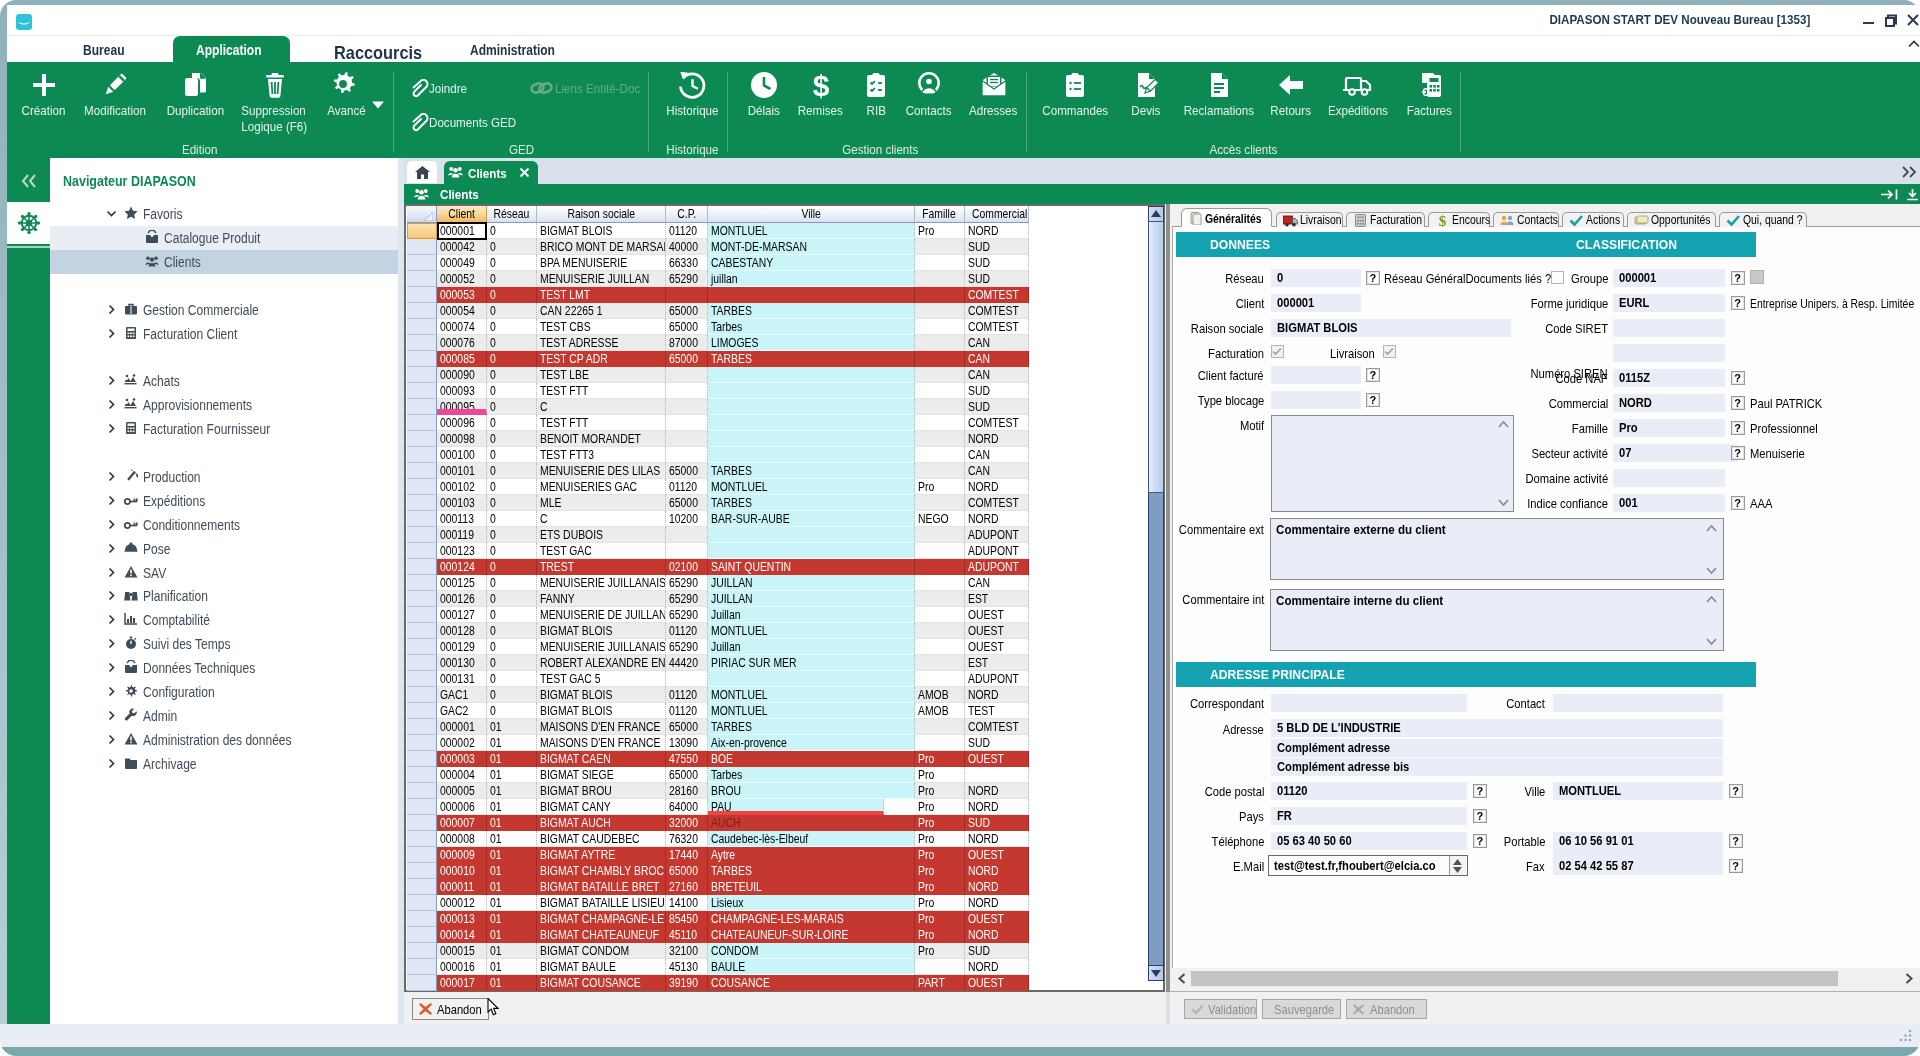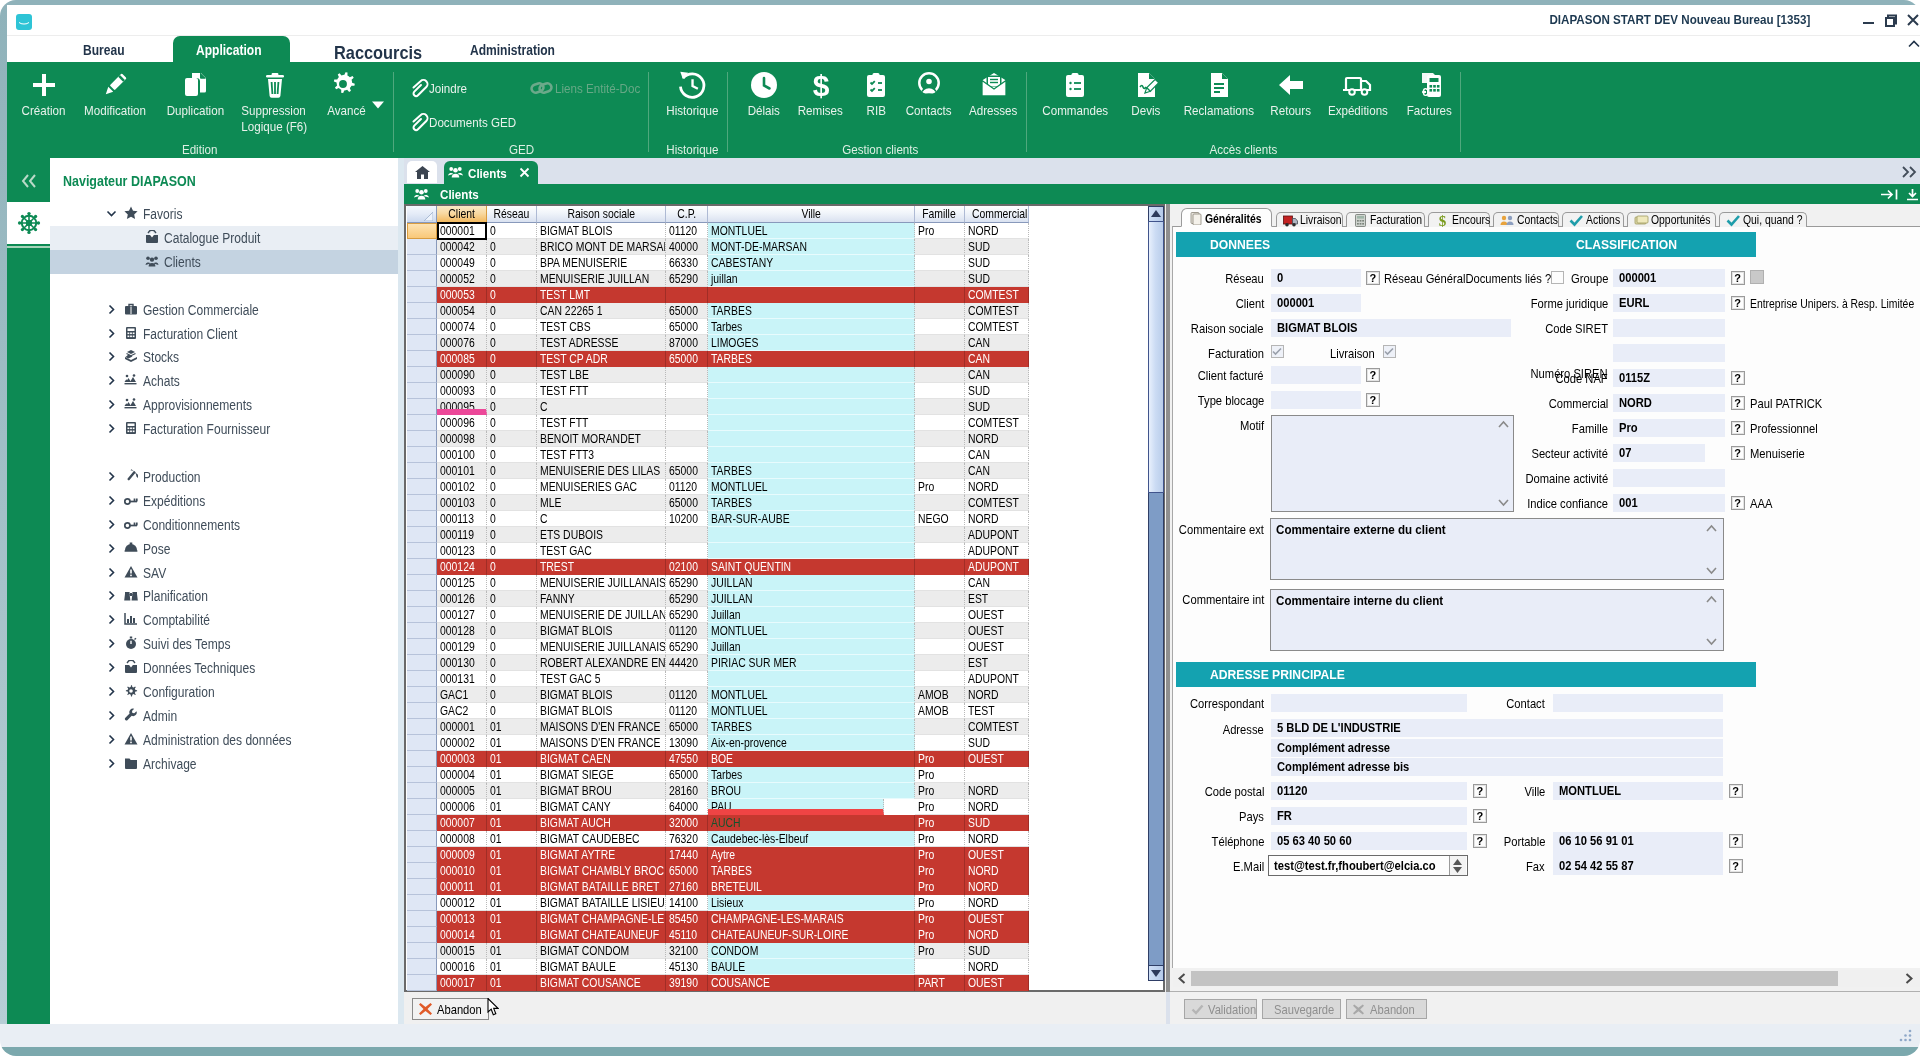--- a/index.html
+++ b/index.html
@@ -315,32 +315,20 @@
         <g fill="#fff">
           <rect x="3.5" y="6.5" width="1.8" height="1.6"></rect>
           <rect x="6.1" y="6.5" width="1.8" height="1.6"></rect>
           <rect x="8.7" y="6.5" width="1.8" height="1.6"></rect>
           <rect x="3.5" y="9.5" width="1.8" height="1.6"></rect>
           <rect x="6.1" y="9.5" width="1.8" height="1.6"></rect>
           <rect x="8.7" y="9.5" width="1.8" height="1.6"></rect>
         </g>
       </svg>
 <span class="lbl" style="left:93px"><span class="t86">Facturation Client</span></span>
-</div>
-<div class="tree-row" style="top:345.4px;">
-<svg class="tree-chev" width="11" height="11" fill="none" stroke="#22344a" stroke-width="1.6">
-        <path d="M3.5 1.5 L7.5 5.5 L3.5 9.5"></path>
-      </svg>
-<svg class="tree-ico" style="left:74px" width="14" height="14" viewBox="0 0 14 14">
-        <path d="M7 1 l4 2 -4 2 -4 -2 z" fill="#3f4c59"></path>
-        <path d="M1.5 5.5 l4 2 -4 2 -3 -1.5 z" transform="translate(3 0)" fill="#3f4c59"></path>
-        <path d="M1 8 l6 3 6 -3 v2 l-6 3 -6 -3 z" fill="#3f4c59"></path>
-        <path d="M2.5 4.5 l4.5 2.2 4.5 -2.2" fill="none" stroke="#3f4c59" stroke-width="1.2"></path>
-      </svg>
-<span class="lbl" style="left:93px"><span class="t86">Stocks</span></span>
 </div>
 <div class="tree-row" style="top:369.3px;">
 <svg class="tree-chev" width="11" height="11" fill="none" stroke="#22344a" stroke-width="1.6">
         <path d="M3.5 1.5 L7.5 5.5 L3.5 9.5"></path>
       </svg>
 <svg class="tree-ico" style="left:74px" width="14" height="14" viewBox="0 0 14 14">
         <path d="M2 9 l2.5 -4 2.5 4 z" fill="#3f4c59"></path>
         <path d="M6 9 l3 -5 3 5 z" fill="#3f4c59"></path>
         <path d="M0.5 9 l1.8 -2.8 1.8 2.8 z" fill="#3f4c59"></path>
         <circle cx="3" cy="3" r="1.3" fill="#3f4c59"></circle>
@@ -864,30 +852,30 @@
 <div class="cell" style="left:536.6px;top:783.0px;width:129.8px;background:#ececec;border-bottom:1px solid #e2e2e2"><span class="t78">BIGMAT BROU</span></div>
 <div class="cell" style="left:666.4px;top:783.0px;width:41.3px;background:#ececec;border-bottom:1px solid #e2e2e2"><span class="t78">28160</span></div>
 <div class="cell" style="left:707.7px;top:783.0px;width:207.5px;background:#c9f4f8;border-bottom:1px solid #e8fbfd"><span class="t78">BROU</span></div>
 <div class="cell" style="left:915.2px;top:783.0px;width:49.5px;background:#ececec;border-bottom:1px solid #e2e2e2"><span class="t78">Pro</span></div>
 <div class="cell" style="left:964.7px;top:783.0px;width:63.9px;background:#ececec;border-bottom:1px solid #e2e2e2"><span class="t78">NORD</span></div>
 <div class="selcell" style="top:799.0px;left:407px;background:#dfe7f5;"></div>
 <div class="cell" style="left:437.0px;top:799.0px;width:50.0px;background:#ffffff;border-bottom:1px solid #e2e2e2"><span class="t78">000006</span></div>
 <div class="cell" style="left:487.0px;top:799.0px;width:49.6px;background:#ffffff;border-bottom:1px solid #e2e2e2"><span class="t78">01</span></div>
 <div class="cell" style="left:536.6px;top:799.0px;width:129.8px;background:#ffffff;border-bottom:1px solid #e2e2e2"><span class="t78">BIGMAT CANY</span></div>
 <div class="cell" style="left:666.4px;top:799.0px;width:41.3px;background:#ffffff;border-bottom:1px solid #e2e2e2"><span class="t78">64000</span></div>
-<div class="cell" style="left:707.7px;top:799.0px;width:176px;background:#c9f4f8;border-bottom:6px solid #ef4444"><span class="t78">PAU</span></div>
+<div class="cell" style="left:707.7px;top:799.0px;width:176px;background:#c9f4f8;border-bottom:4px solid #ef4444"><span class="t78">PAU</span></div>
 <div class="cell" style="left:915.2px;top:799.0px;width:49.5px;background:#ffffff;border-bottom:1px solid #e2e2e2"><span class="t78">Pro</span></div>
 <div class="cell" style="left:964.7px;top:799.0px;width:63.9px;background:#ffffff;border-bottom:1px solid #e2e2e2"><span class="t78">NORD</span></div>
 <div class="selcell" style="top:815.0px;left:407px;background:#dfe7f5;"></div>
 <div class="abs" style="left:437px;top:815.0px;width:591.6px;height:16px;background:#c5382f"></div>
 <div class="cell" style="left:437.0px;top:815.0px;width:50.0px;color:#fff;border-right:1px solid rgba(0,0,0,0.18)"><span class="t78">000007</span></div>
 <div class="cell" style="left:487.0px;top:815.0px;width:49.6px;color:#fff;border-right:1px solid rgba(0,0,0,0.18)"><span class="t78">01</span></div>
 <div class="cell" style="left:536.6px;top:815.0px;width:129.8px;color:#fff;border-right:1px solid rgba(0,0,0,0.18)"><span class="t78">BIGMAT AUCH</span></div>
 <div class="cell" style="left:666.4px;top:815.0px;width:41.3px;color:#fff;border-right:1px solid rgba(0,0,0,0.18)"><span class="t78">32000</span></div>
-<div class="cell" style="left:707.7px;top:815.0px;width:207.5px;color:#14532d;border-right:1px solid rgba(0,0,0,0.18)"><span class="t78">AUCH</span></div>
+<div class="cell" style="left:707.7px;top:815.0px;width:207.5px;color:#7f1d1d;border-right:1px solid rgba(0,0,0,0.18)"><span class="t78">AUCH</span></div>
 <div class="cell" style="left:915.2px;top:815.0px;width:49.5px;color:#fff;border-right:1px solid rgba(0,0,0,0.18)"><span class="t78">Pro</span></div>
 <div class="cell" style="left:964.7px;top:815.0px;width:63.9px;color:#fff;border-right:1px solid rgba(0,0,0,0.18)"><span class="t78">SUD</span></div>
 <div class="selcell" style="top:831.0px;left:407px;background:#dfe7f5;"></div>
 <div class="cell" style="left:437.0px;top:831.0px;width:50.0px;background:#ffffff;border-bottom:1px solid #e2e2e2"><span class="t78">000008</span></div>
 <div class="cell" style="left:487.0px;top:831.0px;width:49.6px;background:#ffffff;border-bottom:1px solid #e2e2e2"><span class="t78">01</span></div>
 <div class="cell" style="left:536.6px;top:831.0px;width:129.8px;background:#ffffff;border-bottom:1px solid #e2e2e2"><span class="t78">BIGMAT CAUDEBEC</span></div>
 <div class="cell" style="left:666.4px;top:831.0px;width:41.3px;background:#ffffff;border-bottom:1px solid #e2e2e2"><span class="t78">76320</span></div>
 <div class="cell" style="left:707.7px;top:831.0px;width:207.5px;background:#c9f4f8;border-bottom:1px solid #e8fbfd"><span class="t78">Caudebec-lès-Elbeuf</span></div>
 <div class="cell" style="left:915.2px;top:831.0px;width:49.5px;background:#ffffff;border-bottom:1px solid #e2e2e2"><span class="t78">Pro</span></div>
 <div class="cell" style="left:964.7px;top:831.0px;width:63.9px;background:#ffffff;border-bottom:1px solid #e2e2e2"><span class="t78">NORD</span></div>
@@ -1103,21 +1091,21 @@
       <path d="M1 7 L5.5 2 L10 7"></path>
     </svg>
 <svg class="abs" style="left:1498px;top:498px" width="11" height="9" fill="none" stroke="#8a8a8a" stroke-width="1.6">
       <path d="M1 2 L5.5 7 L10 2"></path>
     </svg>
 <div class="frm-lbl" style="left:1458.0px;top:421.0px;width:150px"><span class="t86r">Famille</span></div>
 <div class="frm-in" style="left:1613.0px;top:418.5px;width:112.0px;height:18px;"><span class="t86">Pro</span></div>
 <div class="frm-q" style="left:1730.5px;top:420.5px">?</div>
 <div class="frm-txt" style="left:1750.0px;top:421.0px;"><span class="t86">Professionnel</span></div>
 <div class="frm-lbl" style="left:1458.0px;top:446.0px;width:150px"><span class="t86r">Secteur activité</span></div>
-<div class="frm-in" style="left:1613.0px;top:443.5px;width:92px;height:18px;"><span class="t86">07</span></div>
+<div class="frm-in" style="left:1613.0px;top:443.5px;width:124px;height:18px;"><span class="t86">07</span></div>
 <div class="frm-q" style="left:1730.5px;top:445.5px">?</div>
 <div class="frm-txt" style="left:1750.0px;top:446.0px;"><span class="t86">Menuiserie</span></div>
 <div class="frm-lbl" style="left:1458.0px;top:471.0px;width:150px"><span class="t86r">Domaine activité</span></div>
 <div class="frm-in" style="left:1613.0px;top:468.5px;width:112.0px;height:18px;"><span class="t86"></span></div>
 <div class="frm-lbl" style="left:1458.0px;top:496.0px;width:150px"><span class="t86r">Indice confiance</span></div>
 <div class="frm-in" style="left:1613.0px;top:493.5px;width:112.0px;height:18px;"><span class="t86">001</span></div>
 <div class="frm-q" style="left:1730.5px;top:495.5px">?</div>
 <div class="frm-txt" style="left:1750.0px;top:496.0px;"><span class="t86">AAA</span></div>
 <div class="frm-lbl" style="left:1114.0px;top:522.0px;width:150px"><span class="t86r">Commentaire ext</span></div>
 <div class="abs" style="left:1269.5px;top:518px;width:454px;height:62px;border:1px solid #8a8a8a;background:#e9edf8"></div>

